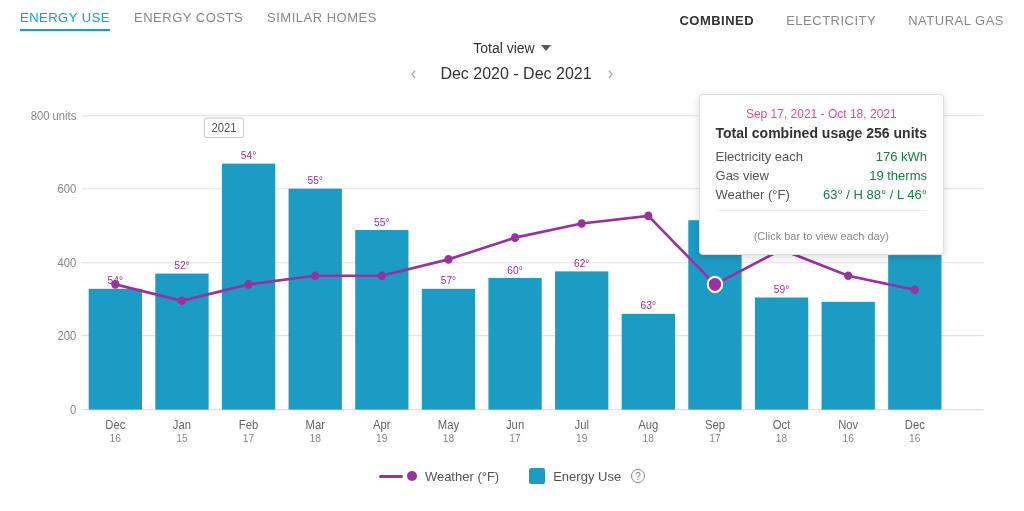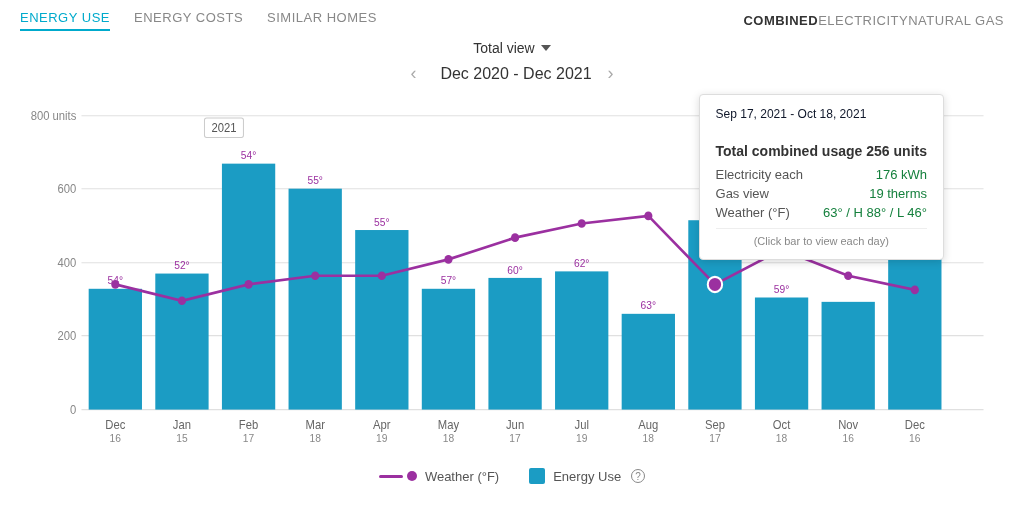--- a/index.html
+++ b/index.html
@@ -43,21 +43,21 @@
       font-weight: 500;
     }
 
     .nav-tab.active {
       color: #00aacc;
       border-bottom: 2px solid #00aacc;
     }
 
     .nav-right {
       display: flex;
-      gap: 0;
+      gap: 32px;
     }
 
     .nav-tab-right {
       font-size: 13px;
       color: #888;
       cursor: pointer;
       text-transform: uppercase;
       letter-spacing: 0.5px;
     }
 
@@ -132,23 +132,23 @@
       border: 1px solid #ddd;
       border-radius: 4px;
       padding: 12px 16px;
       box-shadow: 0 2px 8px rgba(0,0,0,0.15);
       min-width: 240px;
       z-index: 10;
     }
 
     .tooltip-date {
       font-size: 12px;
-      color: #0f172a;
-      text-align: left;
-      margin-bottom: 22px;
+      color: #ec4899;
+      text-align: center;
+      margin-bottom: 4px;
     }
 
     .tooltip-title {
       font-size: 14px;
       font-weight: bold;
       color: #333;
       margin-bottom: 8px;
     }
 
     .tooltip-row {
@@ -163,21 +163,21 @@
       font-weight: 500;
       color: #15803d;
     }
 
     .tooltip-note {
       font-size: 11px;
       color: #888;
       text-align: center;
       margin-top: 8px;
       border-top: 1px solid #eee;
-      padding-top: 6px;
+      padding-top: 19px;
     }
 
     
     .legend {
       display: flex;
       justify-content: center;
       gap: 30px;
       margin-top: 4px;
     }
 

